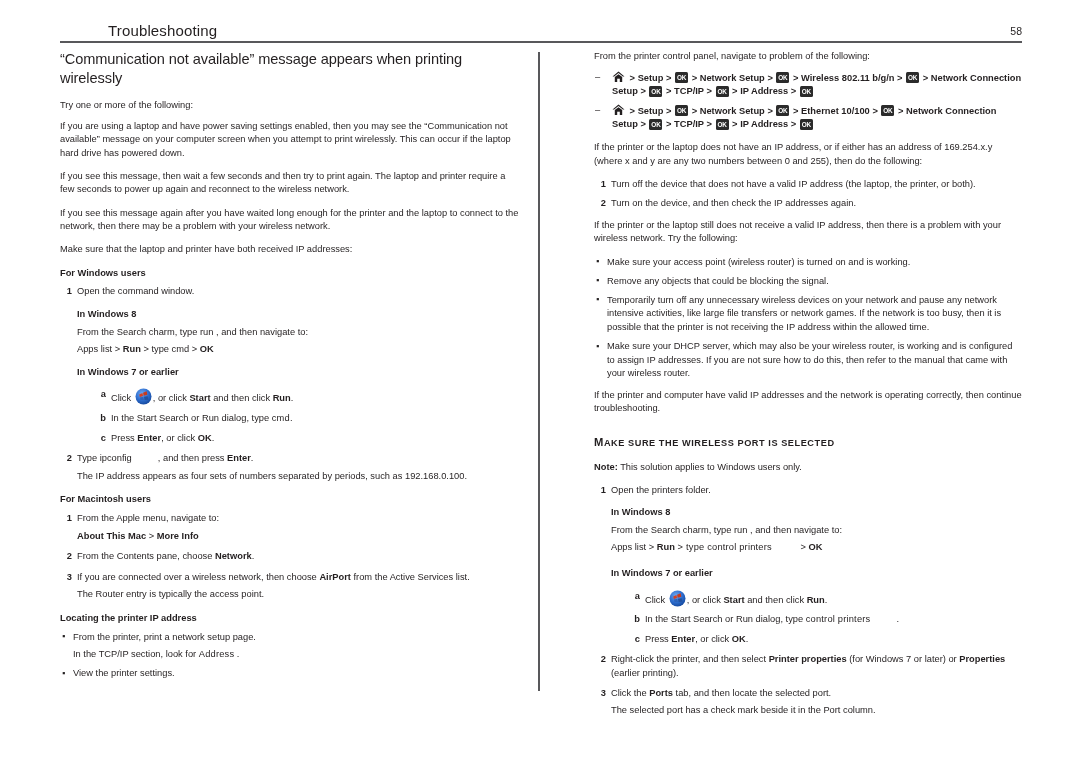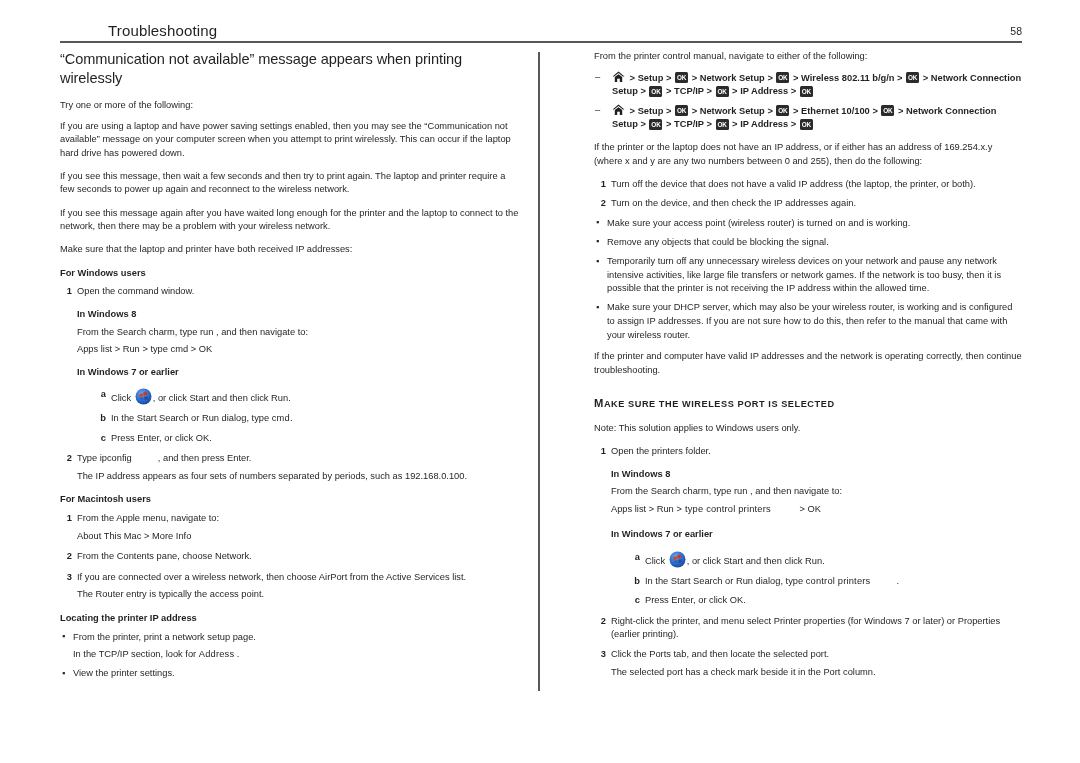--- a/index.html
+++ b/index.html
@@ -147,21 +147,21 @@
   .dashlist > li > .dash {
     position: absolute;
     left: 1px;
     top: 0px;
     font-weight: normal;
   }
 
   .indent1 { margin-left: 17px; }
   .sub-line { margin: 0 0 4px 0; }
 
-  b, strong { font-weight: normal; }
+  b, strong { font-weight: bold; }
   .mono-ish { font-family: "Liberation Sans", sans-serif; letter-spacing: 0.2px; }
 
   
   .win-orb {
     display: inline-block;
     width: 17px;
     height: 17px;
     vertical-align: -4px;
     margin: 0 1px;
   }
@@ -300,21 +300,21 @@
       </li>
       <li>
         <span class="bullet">▪</span>
         <span>View the printer settings.</span>
       </li>
     </ul>
   </div>
 
   <div class="col col-right">
 
-    <p class="para tight">From the printer control manual, navigate to either of the following:</p>
+    <p class="para tight">From the printer control panel, navigate to problem of the following:</p>
 
     <ul class="dashlist">
       <li>
         <span class="dash">–</span>
         <span class="home-ico"><svg viewBox="0 0 26 24" width="13" height="12">
               <path d="M13 1 L25 11 L21.8 11 L13 4 L4.2 11 L1 11 Z" fill="#231f20"></path>
               <path d="M5.6 12.2 L13 6.4 L20.4 12.2 L20.4 22 L5.6 22 Z" fill="#231f20"></path>
               <rect x="10.4" y="15.4" width="5.2" height="6.6" fill="#ffffff"></rect>
             </svg></span>
         <span>&gt;</span>
@@ -382,20 +382,21 @@
       <li>
         <span class="marker">1</span>
         <span>Turn off the device that does not have a valid IP address (the laptop, the printer, or both).</span>
       </li>
       <li>
         <span class="marker">2</span>
         <span>Turn on the device, and then check the IP addresses again.</span>
       </li>
     </ul>
 
+    <p class="para" style="margin-top:8px;">If the printer or the laptop still does not receive a valid IP address, then there is a problem with your wireless network. Try the following:</p>
 
     <ul class="blist">
       <li>
         <span class="bullet">▪</span>
         <span>Make sure your access point (wireless router) is turned on and is working.</span>
       </li>
       <li>
         <span class="bullet">▪</span>
         <span>Remove any objects that could be blocking the signal.</span>
       </li>
@@ -458,21 +459,21 @@
           </li>
           <li class="letter">
             <span class="marker">c</span>
             <span>Press </span><b>Enter</b><span>, or click </span><b>OK</b><span>.</span>
           </li>
         </ul>
       </li>
 
       <li style="margin-top:7px;">
         <span class="marker">2</span>
-        <span>Right-click the printer, and menu select </span><b>Printer properties</b><span> (for Windows 7 or later) or </span><b>Properties</b><span> (earlier printing).</span>
+        <span>Right-click the printer, and then select </span><b>Printer properties</b><span> (for Windows 7 or later) or </span><b>Properties</b><span> (earlier printing).</span>
       </li>
 
       <li style="margin-top:6px;">
         <span class="marker">3</span>
         <span>Click the </span><b>Ports</b><span> tab, and then locate the selected port.</span>
         <div class="sub-line" style="margin-top:4px;">The selected port has a check mark beside it in the Port column.</div>
       </li>
     </ul>
   </div>
 

